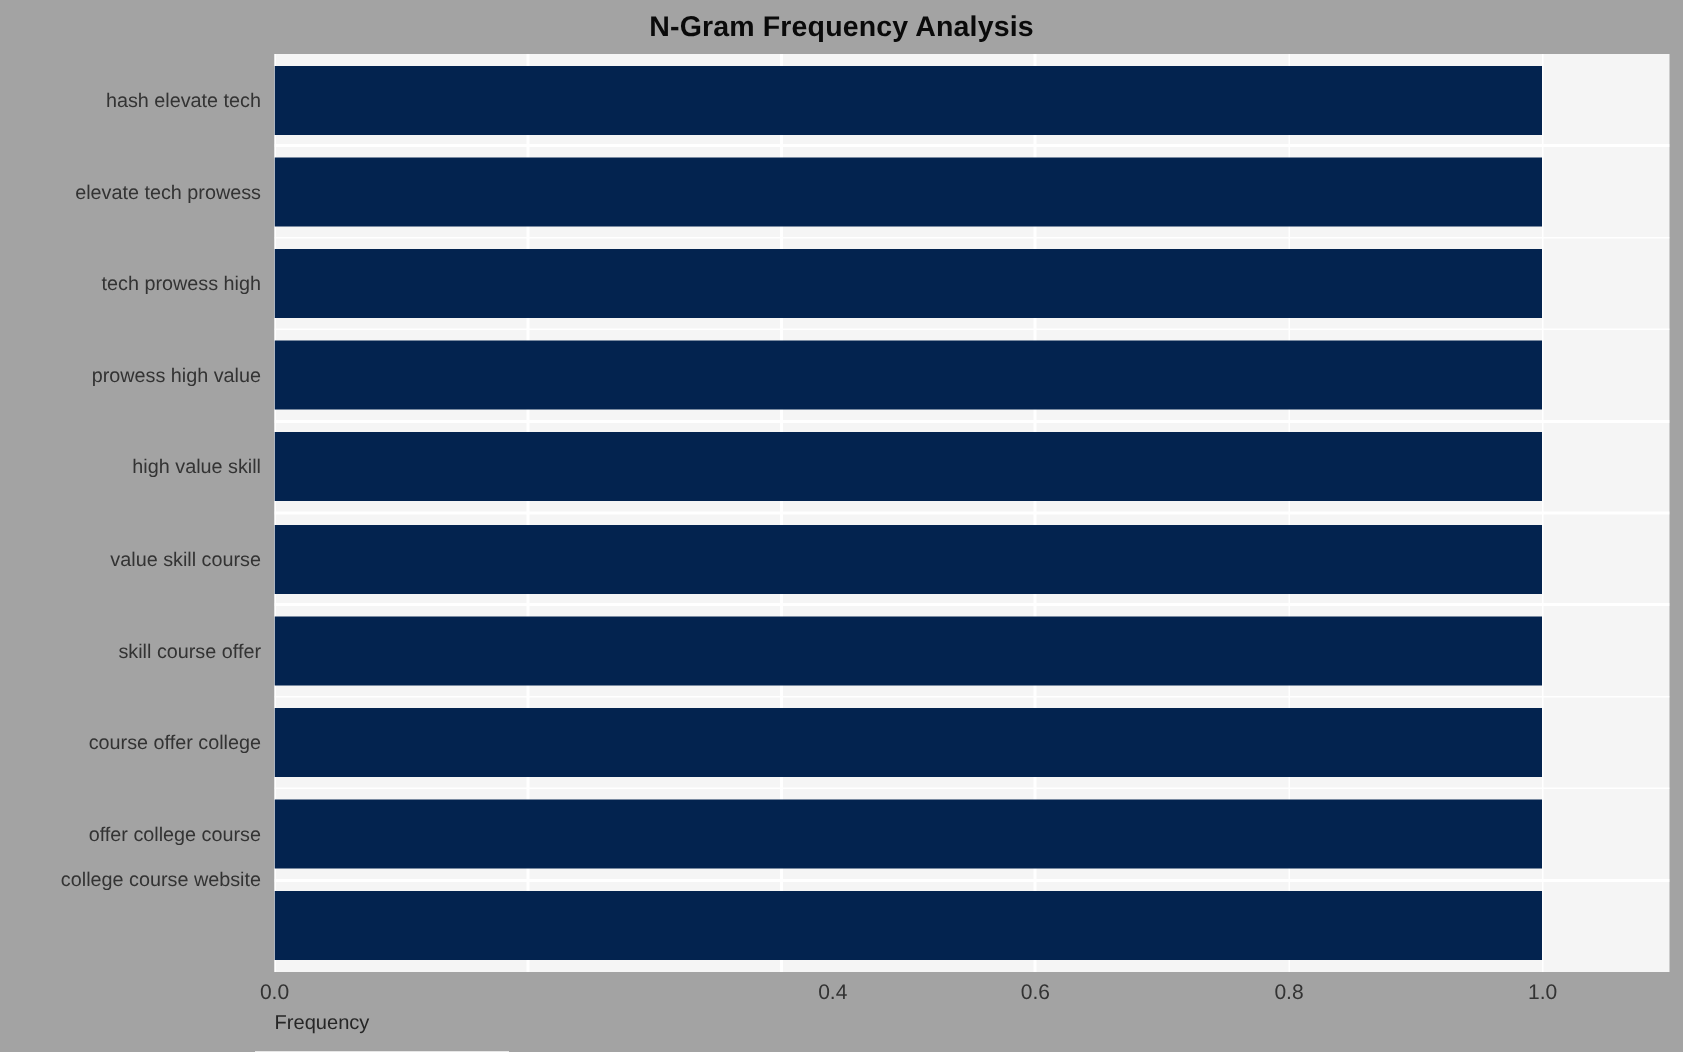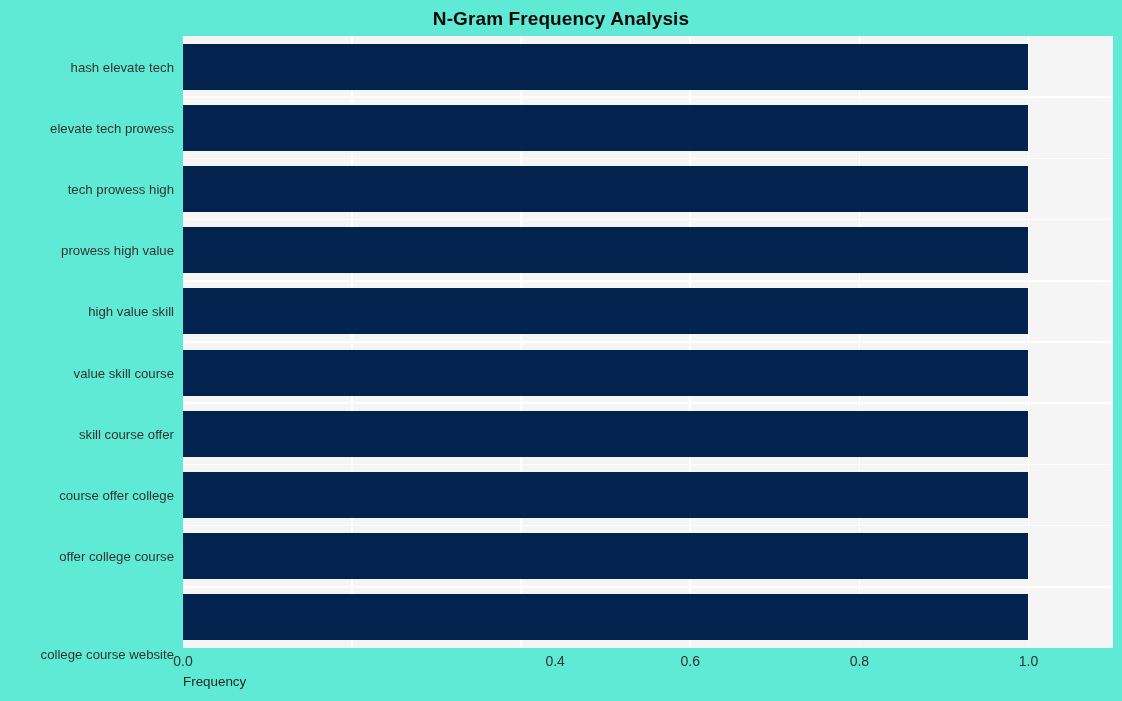--- a/index.html
+++ b/index.html
@@ -13,21 +13,21 @@
     font-family: "Liberation Sans", sans-serif;
     overflow: hidden;
     position: relative;
   }
 
   #figure {
     position: absolute;
     left: 0; top: 0;
     width: 1122px;
     height: 701px;
-    background: #5eead4;
+    background: #a3a3a3;
   }
 
   
   #chart-title {
     position: absolute;
     left: 0;
     top: 7px;
     width: 1122px;
     text-align: center;
     font-size: 19px;
@@ -161,21 +161,21 @@
   <div id="ytick-layer">
       <div class="ytick-label" style="top: 66.6px;">hash elevate tech</div>
       <div class="ytick-label" style="top: 127.8px;">elevate tech prowess</div>
       <div class="ytick-label" style="top: 189px;">tech prowess high</div>
       <div class="ytick-label" style="top: 250.2px;">prowess high value</div>
       <div class="ytick-label" style="top: 311.4px;">high value skill</div>
       <div class="ytick-label" style="top: 372.6px;">value skill course</div>
       <div class="ytick-label" style="top: 433.8px;">skill course offer</div>
       <div class="ytick-label" style="top: 495px;">course offer college</div>
       <div class="ytick-label" style="top: 556.2px;">offer college course</div>
-      <div class="ytick-label" style="top: 654px;">college course website</div>
+      <div class="ytick-label" style="top: 586px;">college course website</div>
     </div>
   <div id="xtick-layer">
       <div class="xtick-label" style="left: 183px;">0.0</div>
       <div class="xtick-label" style="left: 352.091px; margin-top: 48px;">0.2</div>
       <div class="xtick-label" style="left: 521.182px; margin-left: 34px;">0.4</div>
       <div class="xtick-label" style="left: 690.273px;">0.6</div>
       <div class="xtick-label" style="left: 859.364px;">0.8</div>
       <div class="xtick-label" style="left: 1028.45px;">1.0</div>
     </div>
 

